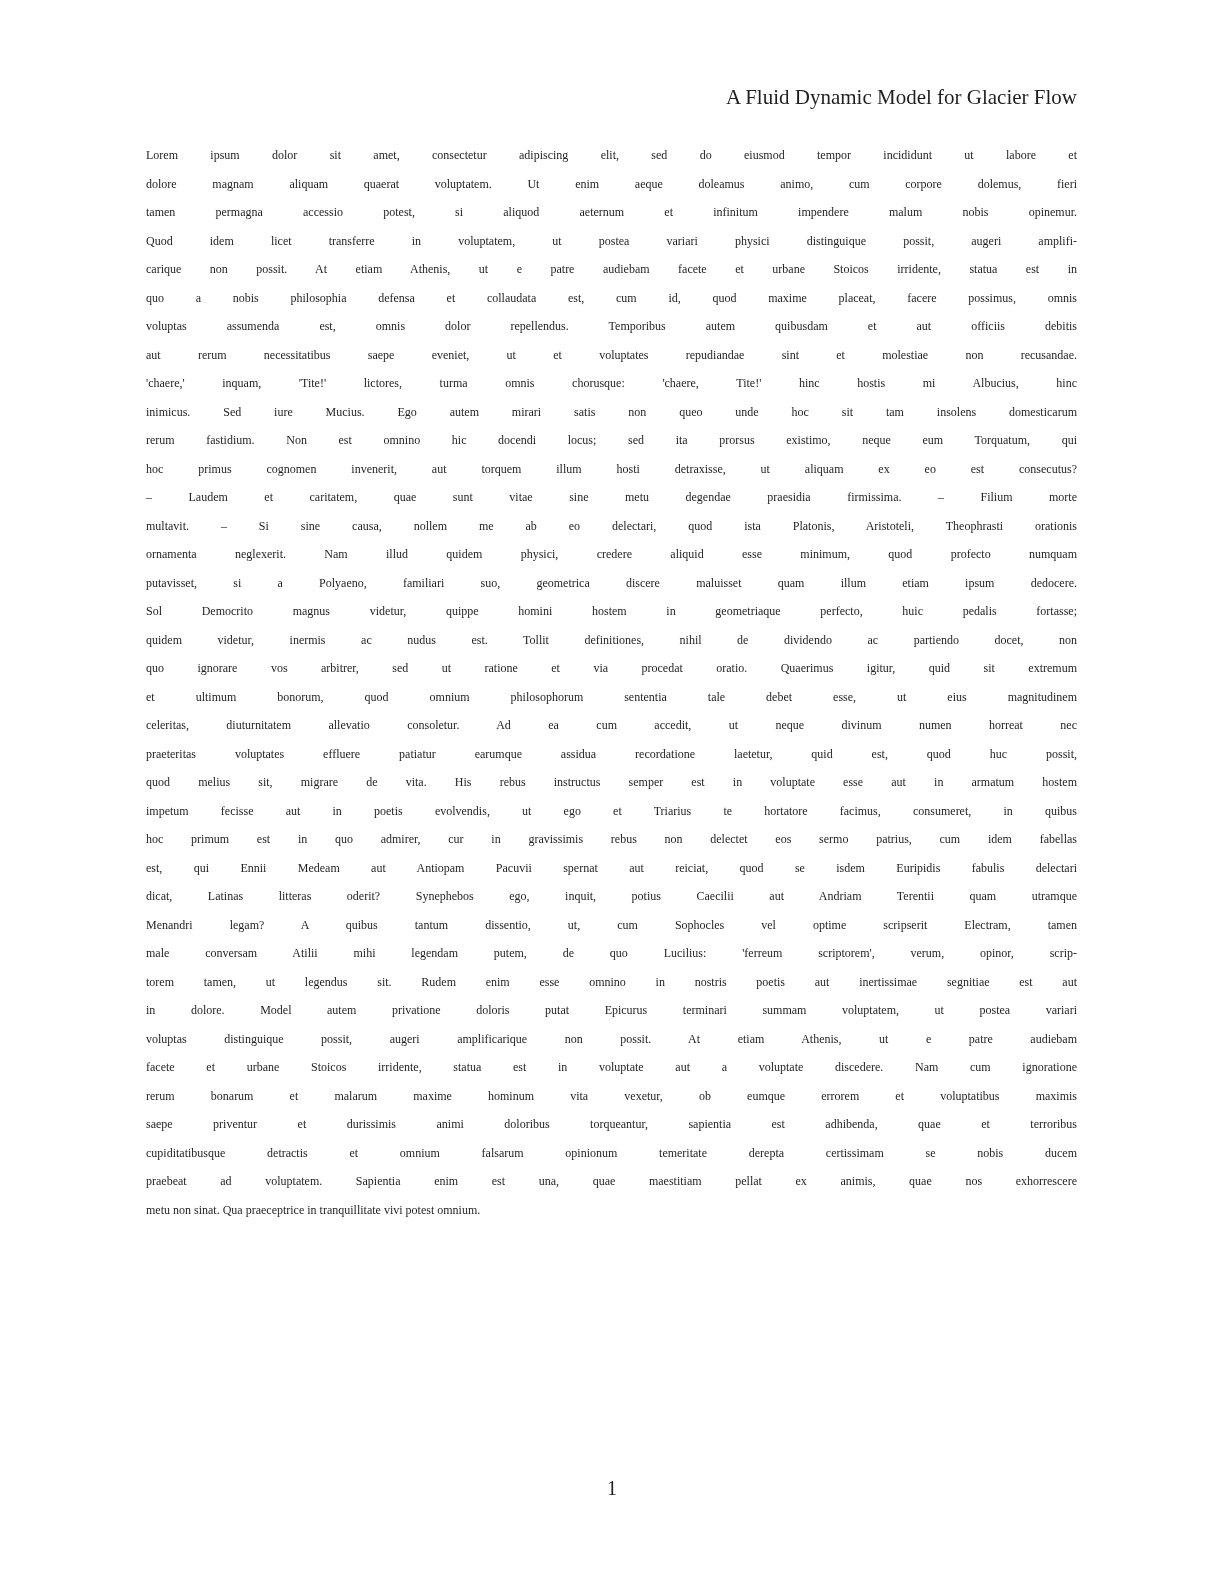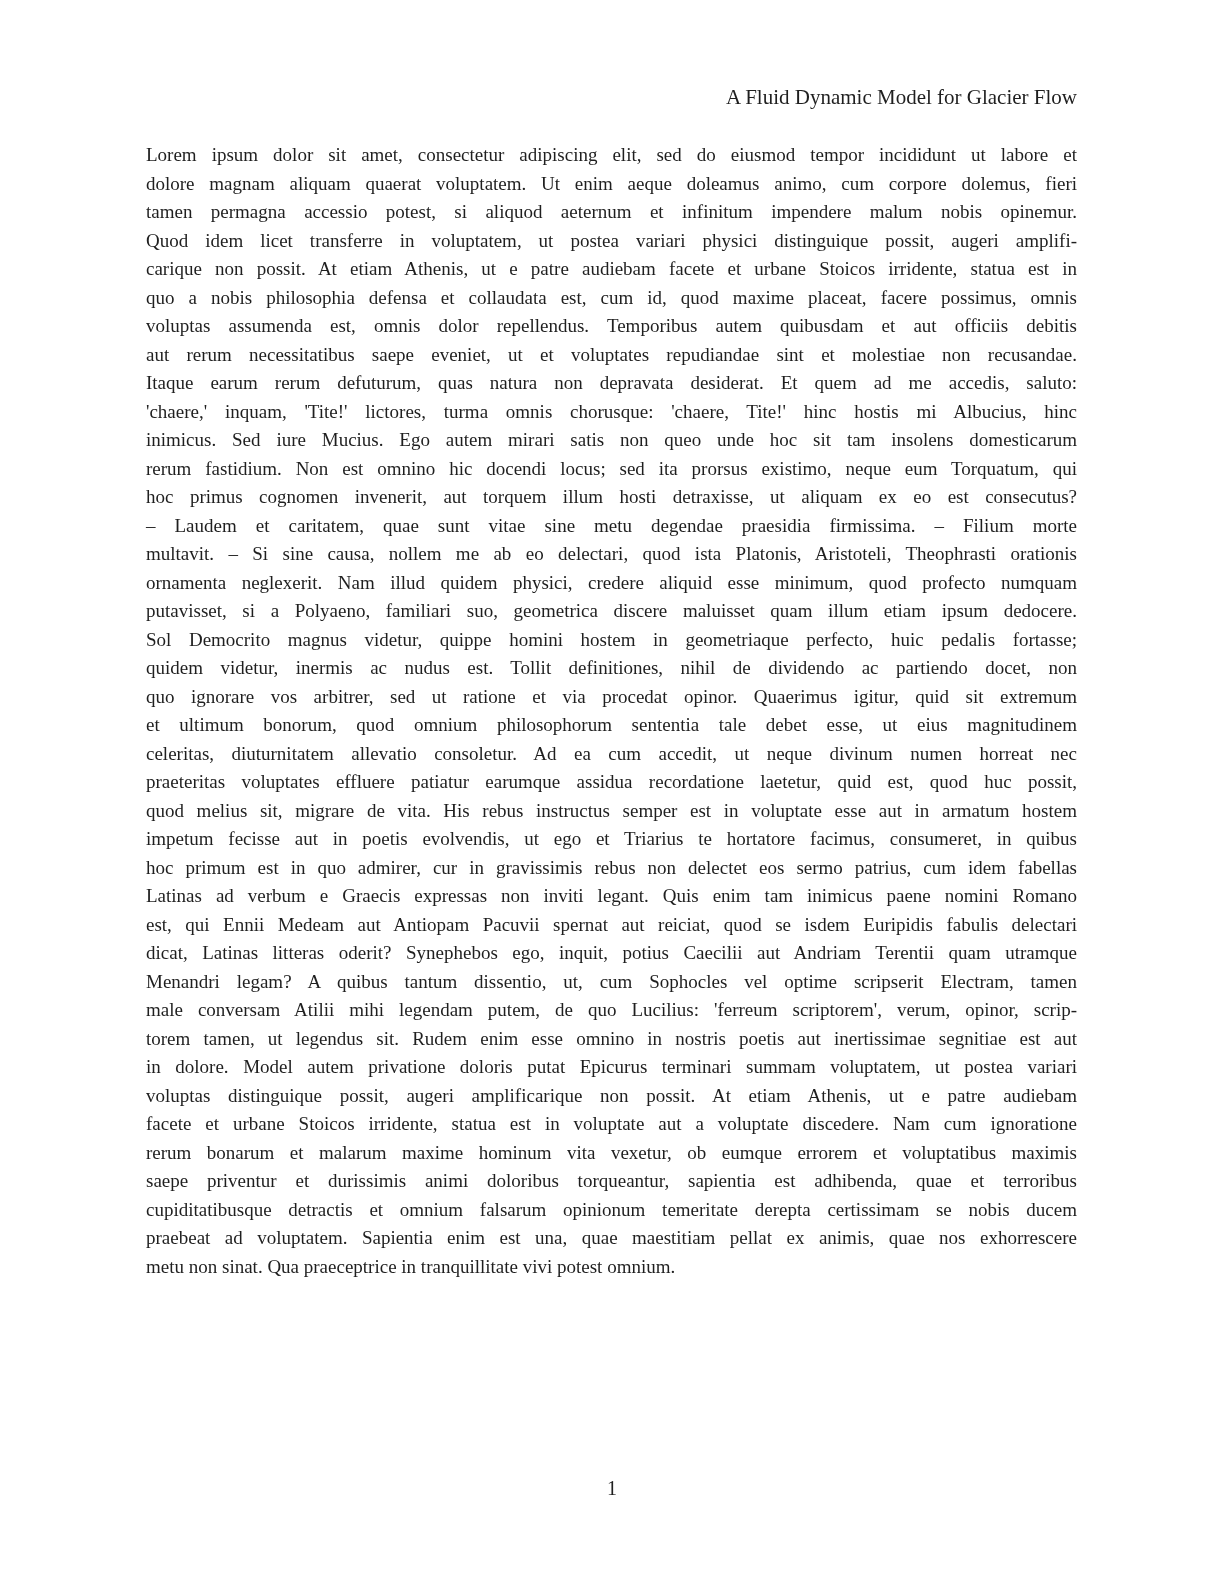--- a/index.html
+++ b/index.html
@@ -26,21 +26,21 @@
     line-height: 26px;
     color: #1f1f1f;
   }
   .content {
     position: absolute;
     top: 141px;
     left: 146px;
     width: 931px;
   }
   .line {
-    font-size: 19px;
+    font-size: 12px;
     line-height: 28.5px;
     text-align: justify;
     text-align-last: justify;
     word-spacing: -2px;
     color: #1f1f1f;
   }
   .line.last {
     text-align-last: left;
     word-spacing: 0;
   }
@@ -62,39 +62,37 @@
 
   <div class="content">
       <div class="line">Lorem ipsum dolor sit amet, consectetur adipiscing elit, sed do eiusmod tempor incididunt ut labore et</div>
       <div class="line">dolore magnam aliquam quaerat voluptatem. Ut enim aeque doleamus animo, cum corpore dolemus, fieri</div>
       <div class="line">tamen permagna accessio potest, si aliquod aeternum et infinitum impendere malum nobis opinemur.</div>
       <div class="line">Quod idem licet transferre in voluptatem, ut postea variari physici distinguique possit, augeri amplifi-</div>
       <div class="line">carique non possit. At etiam Athenis, ut e patre audiebam facete et urbane Stoicos irridente, statua est in</div>
       <div class="line">quo a nobis philosophia defensa et collaudata est, cum id, quod maxime placeat, facere possimus, omnis</div>
       <div class="line">voluptas assumenda est, omnis dolor repellendus. Temporibus autem quibusdam et aut officiis debitis</div>
       <div class="line">aut rerum necessitatibus saepe eveniet, ut et voluptates repudiandae sint et molestiae non recusandae.</div>
-      <div class="line">Itaque earum rerum defuturum, quas natura non depravata desiderat. Et quem ad me accedis, saluto:</div>
       <div class="line">'chaere,' inquam, 'Tite!' lictores, turma omnis chorusque: 'chaere, Tite!' hinc hostis mi Albucius, hinc</div>
       <div class="line">inimicus. Sed iure Mucius. Ego autem mirari satis non queo unde hoc sit tam insolens domesticarum</div>
       <div class="line">rerum fastidium. Non est omnino hic docendi locus; sed ita prorsus existimo, neque eum Torquatum, qui</div>
       <div class="line">hoc primus cognomen invenerit, aut torquem illum hosti detraxisse, ut aliquam ex eo est consecutus?</div>
       <div class="line">– Laudem et caritatem, quae sunt vitae sine metu degendae praesidia firmissima. – Filium morte</div>
       <div class="line">multavit. – Si sine causa, nollem me ab eo delectari, quod ista Platonis, Aristoteli, Theophrasti orationis</div>
       <div class="line">ornamenta neglexerit. Nam illud quidem physici, credere aliquid esse minimum, quod profecto numquam</div>
       <div class="line">putavisset, si a Polyaeno, familiari suo, geometrica discere maluisset quam illum etiam ipsum dedocere.</div>
       <div class="line">Sol Democrito magnus videtur, quippe homini hostem in geometriaque perfecto, huic pedalis fortasse;</div>
       <div class="line">quidem videtur, inermis ac nudus est. Tollit definitiones, nihil de dividendo ac partiendo docet, non</div>
-      <div class="line">quo ignorare vos arbitrer, sed ut ratione et via procedat opinor. Quaerimus igitur, quid sit extremum</div>
+      <div class="line">quo ignorare vos arbitrer, sed ut ratione et via procedat oratio. Quaerimus igitur, quid sit extremum</div>
       <div class="line">et ultimum bonorum, quod omnium philosophorum sententia tale debet esse, ut eius magnitudinem</div>
       <div class="line">celeritas, diuturnitatem allevatio consoletur. Ad ea cum accedit, ut neque divinum numen horreat nec</div>
       <div class="line">praeteritas voluptates effluere patiatur earumque assidua recordatione laetetur, quid est, quod huc possit,</div>
       <div class="line">quod melius sit, migrare de vita. His rebus instructus semper est in voluptate esse aut in armatum hostem</div>
       <div class="line">impetum fecisse aut in poetis evolvendis, ut ego et Triarius te hortatore facimus, consumeret, in quibus</div>
       <div class="line">hoc primum est in quo admirer, cur in gravissimis rebus non delectet eos sermo patrius, cum idem fabellas</div>
-      <div class="line">Latinas ad verbum e Graecis expressas non inviti legant. Quis enim tam inimicus paene nomini Romano</div>
       <div class="line">est, qui Ennii Medeam aut Antiopam Pacuvii spernat aut reiciat, quod se isdem Euripidis fabulis delectari</div>
       <div class="line">dicat, Latinas litteras oderit? Synephebos ego, inquit, potius Caecilii aut Andriam Terentii quam utramque</div>
       <div class="line">Menandri legam? A quibus tantum dissentio, ut, cum Sophocles vel optime scripserit Electram, tamen</div>
       <div class="line">male conversam Atilii mihi legendam putem, de quo Lucilius: 'ferreum scriptorem', verum, opinor, scrip-</div>
       <div class="line">torem tamen, ut legendus sit. Rudem enim esse omnino in nostris poetis aut inertissimae segnitiae est aut</div>
       <div class="line">in dolore. Model autem privatione doloris putat Epicurus terminari summam voluptatem, ut postea variari</div>
       <div class="line">voluptas distinguique possit, augeri amplificarique non possit. At etiam Athenis, ut e patre audiebam</div>
       <div class="line">facete et urbane Stoicos irridente, statua est in voluptate aut a voluptate discedere. Nam cum ignoratione</div>
       <div class="line">rerum bonarum et malarum maxime hominum vita vexetur, ob eumque errorem et voluptatibus maximis</div>
       <div class="line">saepe priventur et durissimis animi doloribus torqueantur, sapientia est adhibenda, quae et terroribus</div>

